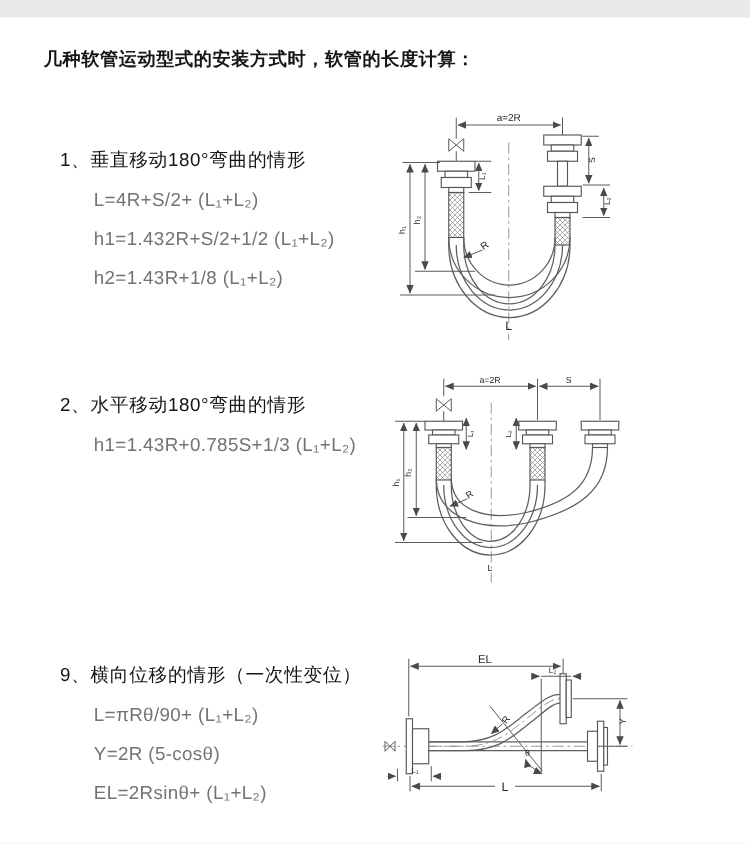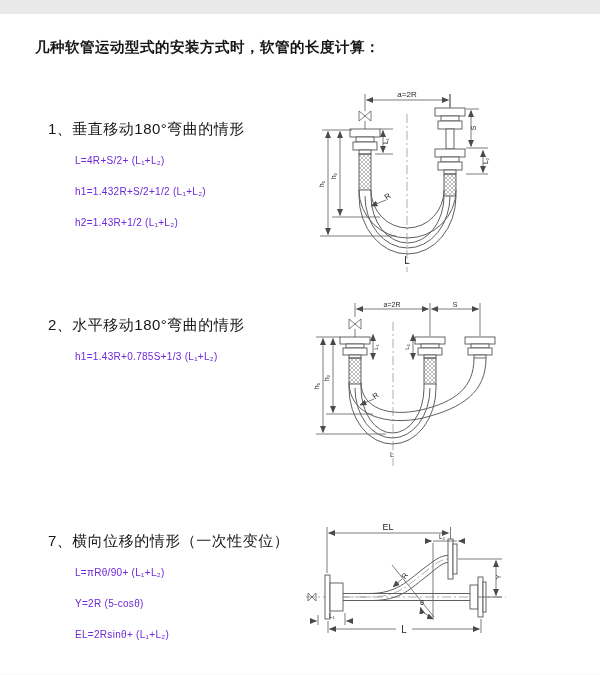--- a/index.html
+++ b/index.html
@@ -11,21 +11,21 @@
   }
   .doc-title{
     position:absolute;left:35px;top:24px;
     font-size:14.5px;font-weight:700;letter-spacing:0.5px;color:#161616;
   }
   .sec{position:absolute;left:48px;}
   .sec .heading{
     font-size:15px;font-weight:400;color:#161616;letter-spacing:0.5px;line-height:22px;
   }
   .sec .formula{
-    margin:10px 0 0 27px;font-size:10px;font-weight:400;color:#6d28d9;
+    margin:10px 0 0 27px;font-size:15px;font-weight:400;color:#737373;
     line-height:21px;letter-spacing:0.3px;white-space:pre;
   }
   .diagram{position:absolute;}
   .diagram svg{display:block;}
   .dline{stroke:#5a5a5a;stroke-width:0.8;fill:none;}
   .hose{stroke:#5f5f5f;stroke-width:1;fill:none;}
   .fit{fill:#ffffff;stroke:#555;stroke-width:0.9;}
   .cl{stroke:#8a8a8a;stroke-width:0.7;fill:none;stroke-dasharray:9 3 2 3;}
   .lbl{fill:#262626;font-family:"Liberation Sans","DejaVu Sans",sans-serif;}
   .scan-edge{
@@ -37,21 +37,21 @@
 <body>
 
 <div class="page">
 
   <div class="doc-title">几种软管运动型式的安装方式时，软管的长度计算：</div>
 
   <div class="sec" style="top:104px;">
     <div class="heading">1、垂直移动180°弯曲的情形</div>
     <div class="formula">L=4R+S/2+ (L₁+L₂)</div>
     <div class="formula">h1=1.432R+S/2+1/2 (L₁+L₂)</div>
-    <div class="formula">h2=1.43R+1/2 (L₁+L₂)</div>
+    <div class="formula">h2=1.43R+1/8 (L₁+L₂)</div>
   </div>
 
   <div class="diagram" style="left:280px;top:70px;">
     <svg width="300" height="198" viewBox="0 0 300 198" xmlns="http://www.w3.org/2000/svg">
       <defs>
         <marker id="arA" markerWidth="7" markerHeight="6" refX="6.5" refY="3" orient="auto" markerUnits="userSpaceOnUse">
           <path d="M0,0 L7,3 L0,6 z" fill="#4a4a4a"></path>
         </marker>
         <pattern id="hxA" width="4" height="4" patternUnits="userSpaceOnUse">
           <path d="M0,4 L4,0 M0,0 L4,4" stroke="#7d7d7d" stroke-width="0.5"></path>
@@ -209,21 +209,21 @@
       <text class="lbl" font-size="6" text-anchor="middle" transform="rotate(-90 121 51)" x="121" y="51">L₂</text>
 
       <path class="dline" d="M86,103 L72,109" marker-end="url(#arB)"></path>
       <text class="lbl" font-size="7.5" transform="rotate(-35 90 101)" x="86" y="101">R</text>
 
       <text class="lbl" font-size="7" text-anchor="middle" x="104" y="161">L</text>
     </svg>
   </div>
 
   <div class="sec" style="top:516px;">
-    <div class="heading">7、横向位移的情形（一次性变位）</div>
+    <div class="heading">9、横向位移的情形（一次性变位）</div>
     <div class="formula">L=πRθ/90+ (L₁+L₂)</div>
     <div class="formula">Y=2R (5-cosθ)</div>
     <div class="formula">EL=2Rsinθ+ (L₁+L₂)</div>
   </div>
 
   <div class="diagram" style="left:276px;top:503px;">
     <svg width="322" height="148" viewBox="0 0 322 148" xmlns="http://www.w3.org/2000/svg">
       <defs>
         <marker id="arC" markerWidth="7" markerHeight="6" refX="6.5" refY="3" orient="auto" markerUnits="userSpaceOnUse">
           <path d="M0,0 L7,3 L0,6 z" fill="#4a4a4a"></path>

